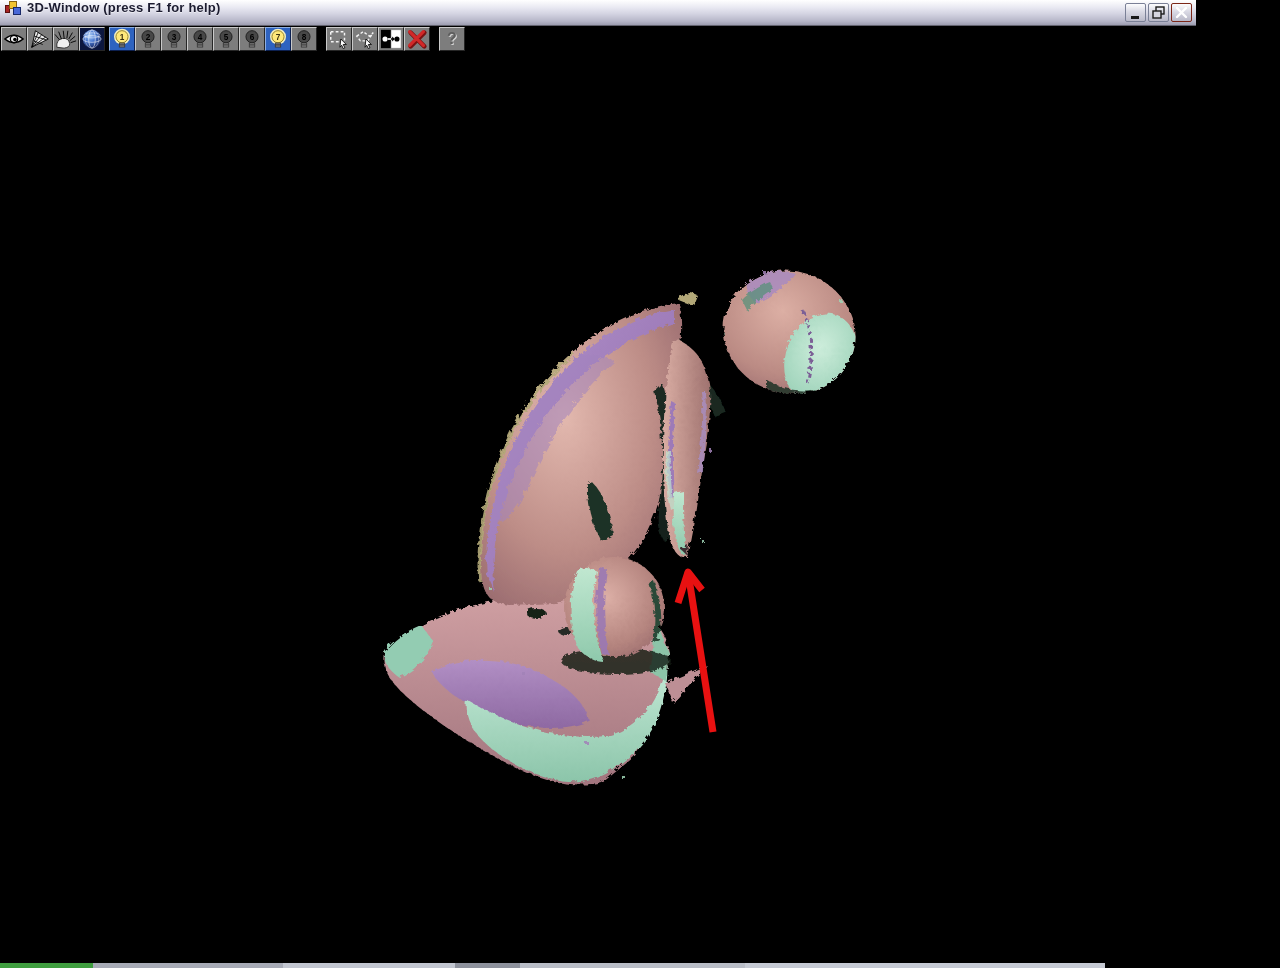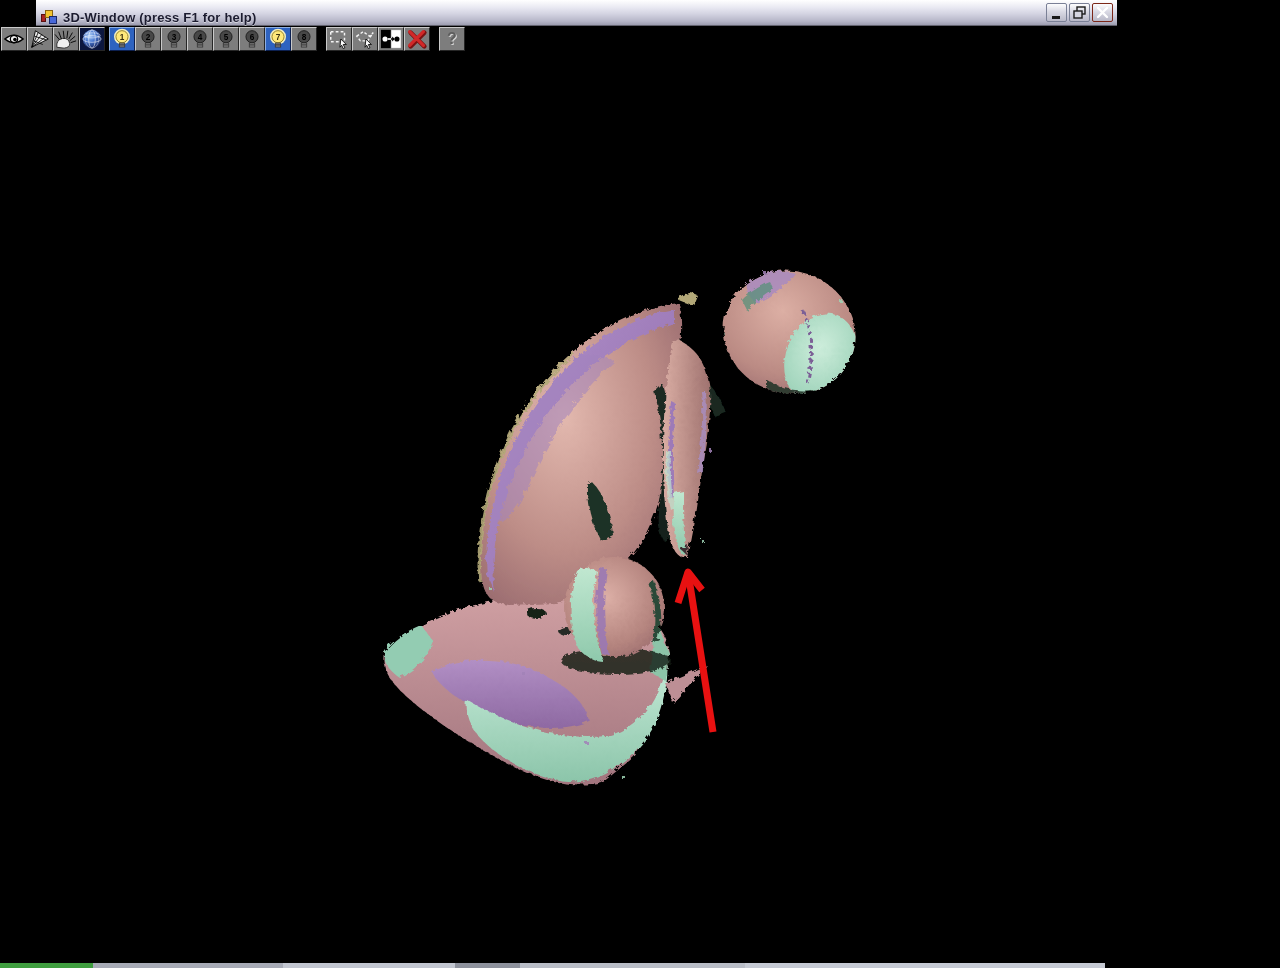--- a/index.html
+++ b/index.html
@@ -1,23 +1,23 @@
 <!DOCTYPE html>
 <html><head>
 <meta charset="utf-8">
 <style>
   html,body{margin:0;padding:0;background:#000;}
   *{box-sizing:border-box;}
   #stage{position:relative;width:1280px;height:968px;background:#000;overflow:hidden;
          font-family:"Liberation Sans",sans-serif;}
 
   
-  .titlebar{position:absolute;left:0;top:0;width:1081px;height:26px;
+  .titlebar{position:absolute;left:0;top:0;width:1196px;height:26px;
     background:linear-gradient(to bottom,#ffffff 0%,#e9e9f2 30%,#d4d4e2 55%,#b6b6c8 85%,#9d9db0 100%);
-    border-bottom:1px solid #62626e;display:flex;align-items:flex-end;margin-left:36px;}
+    border-bottom:1px solid #62626e;display:flex;align-items:flex-start;}
   .win-ico{width:16px;height:16px;margin:0 6px 0 5px;position:relative;flex:0 0 auto;}
   .win-ico .sq{position:absolute;border:1px solid;}
   .win-ico .sq.red{left:0;top:5px;width:5px;height:8px;background:#a82424;border-color:#5a0f0f;}
   .win-ico .sq.yel{left:4px;top:1px;width:8px;height:8px;background:#f2c431;border-color:#8a6410;}
   .win-ico .sq.blu{left:8px;top:7px;width:8px;height:8px;background:#4868d8;border-color:#182868;}
   .title-text{font-size:13px;font-weight:bold;color:#1c1c30;letter-spacing:.2px;
     text-shadow:0 1px 0 rgba(255,255,255,.5);}
   .win-controls{position:absolute;right:4px;top:3px;display:flex;gap:2px;}
   .wbtn{width:21px;height:19px;border:1px solid #7a8096;border-radius:2px;padding:0;
     background:linear-gradient(to bottom,#fdfdfe,#d9d9e4 45%,#b9b9c8);display:flex;

